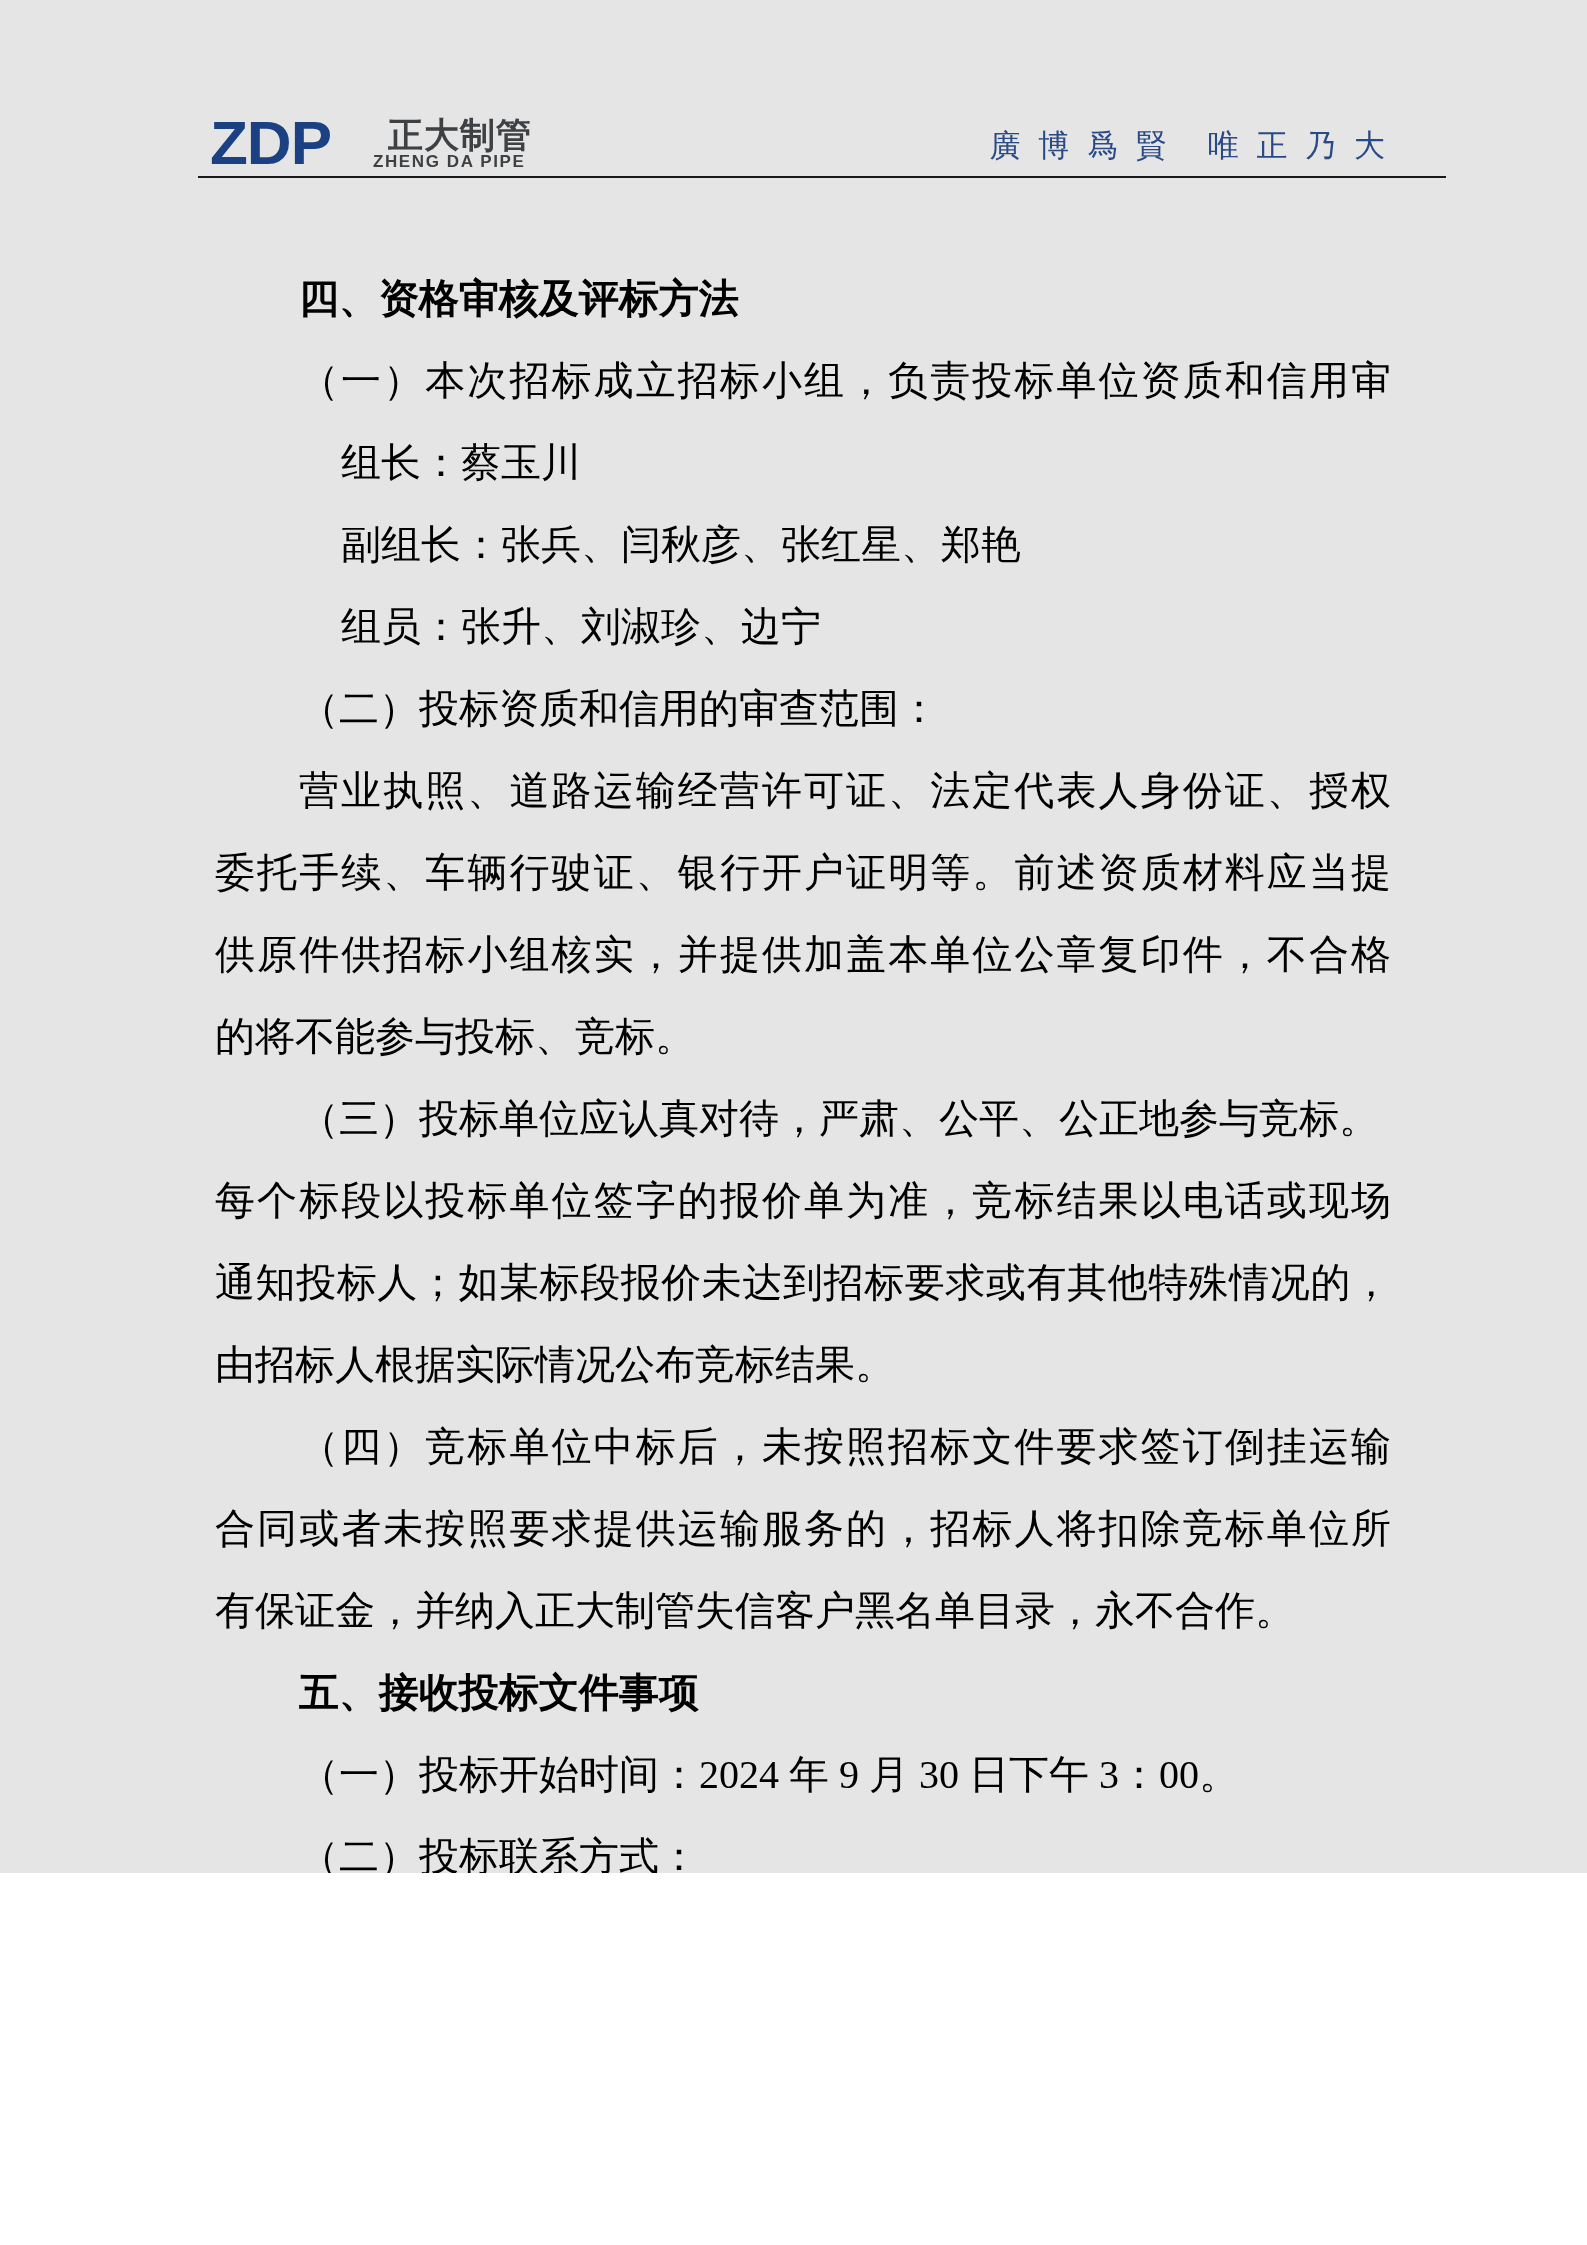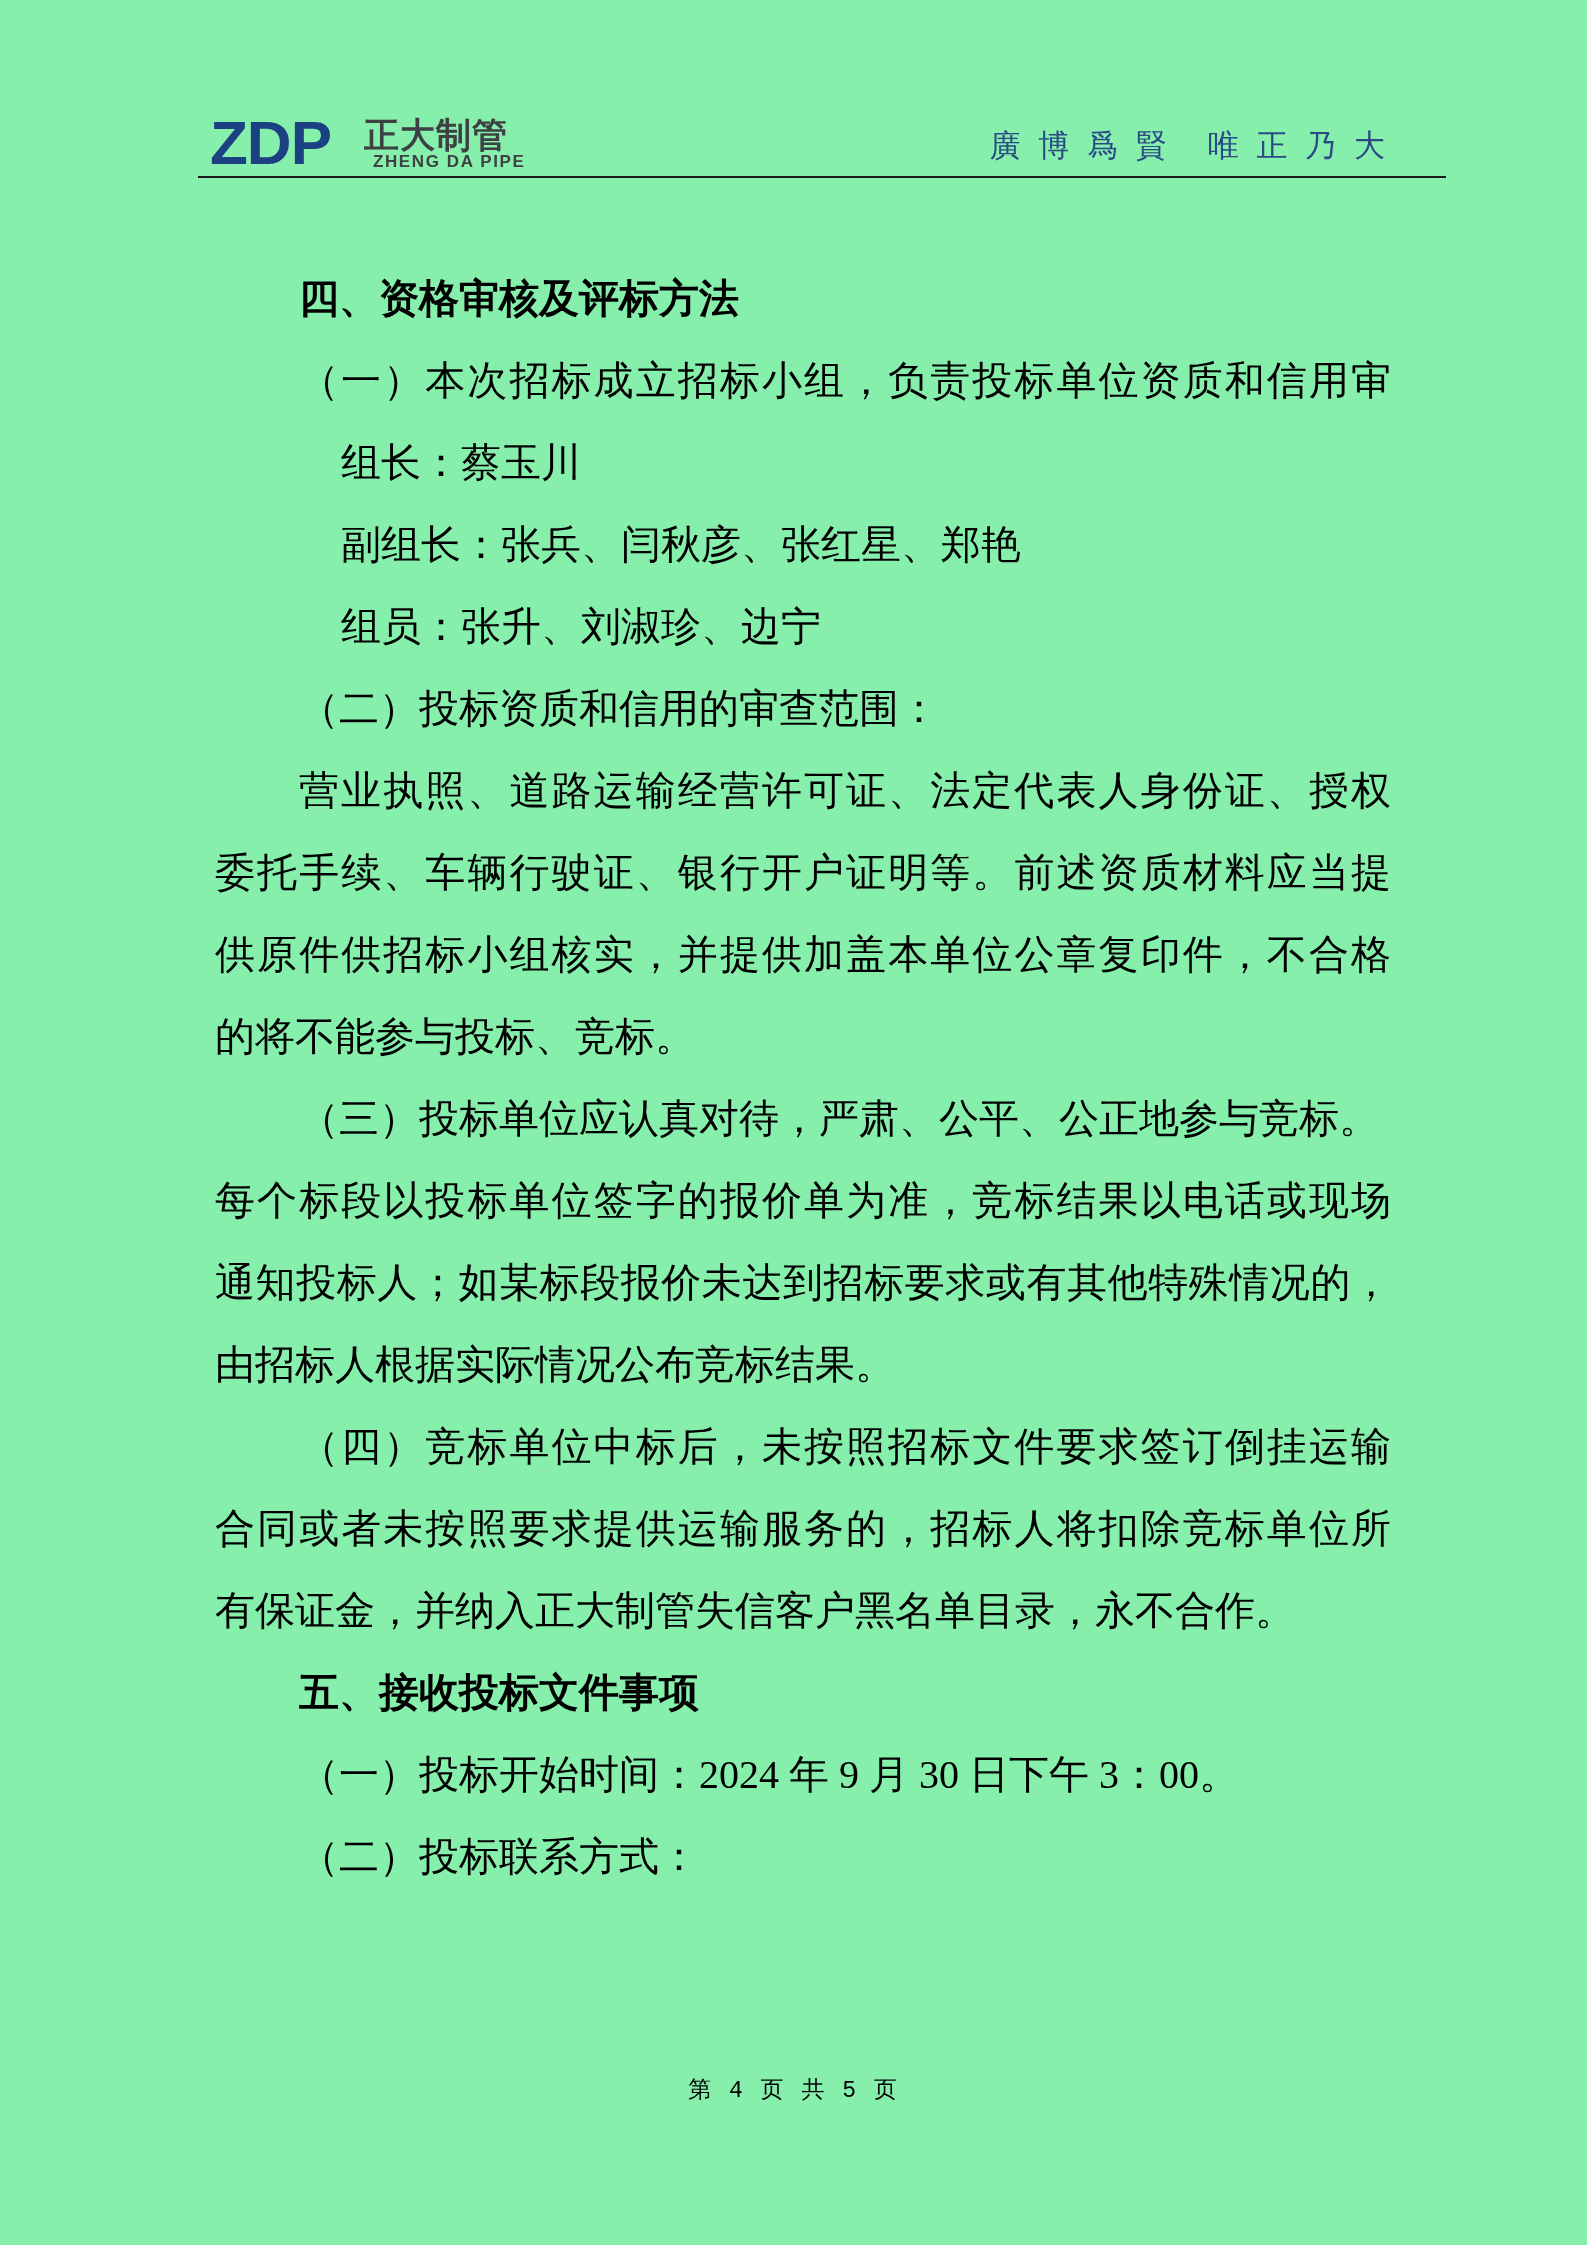--- a/index.html
+++ b/index.html
@@ -3,42 +3,42 @@
 <meta charset="utf-8">
 <style>
   html, body {
     margin: 0;
     padding: 0;
     background: #ffffff;
   }
   .page {
     position: relative;
     width: 1587px;
-    height: 2245px;
-    background: #86efac;
+    height: 1873px;
+    background: #e5e5e5;
     overflow: hidden;
     font-family: "Liberation Serif", "DejaVu Serif", serif;
     color: #000000;
   }
 
   
   .logo-abbr {
     position: absolute;
     left: 210px;
     top: 112px;
     font-family: "Liberation Sans", "DejaVu Sans", sans-serif;
     font-size: 62px;
     line-height: 62px;
     font-weight: 800;
     letter-spacing: -1px;
     color: var(--logo-navy, #1b4182);
   }
   .logo-cn {
     position: absolute;
-    left: 364px;
+    left: 388px;
     top: 116px;
     font-family: "Liberation Sans", "DejaVu Sans", sans-serif;
     font-size: 35px;
     line-height: 38px;
     font-weight: 700;
     letter-spacing: 1px;
     color: var(--logo-gray, #3e4144);
   }
   .logo-en {
     position: absolute;

